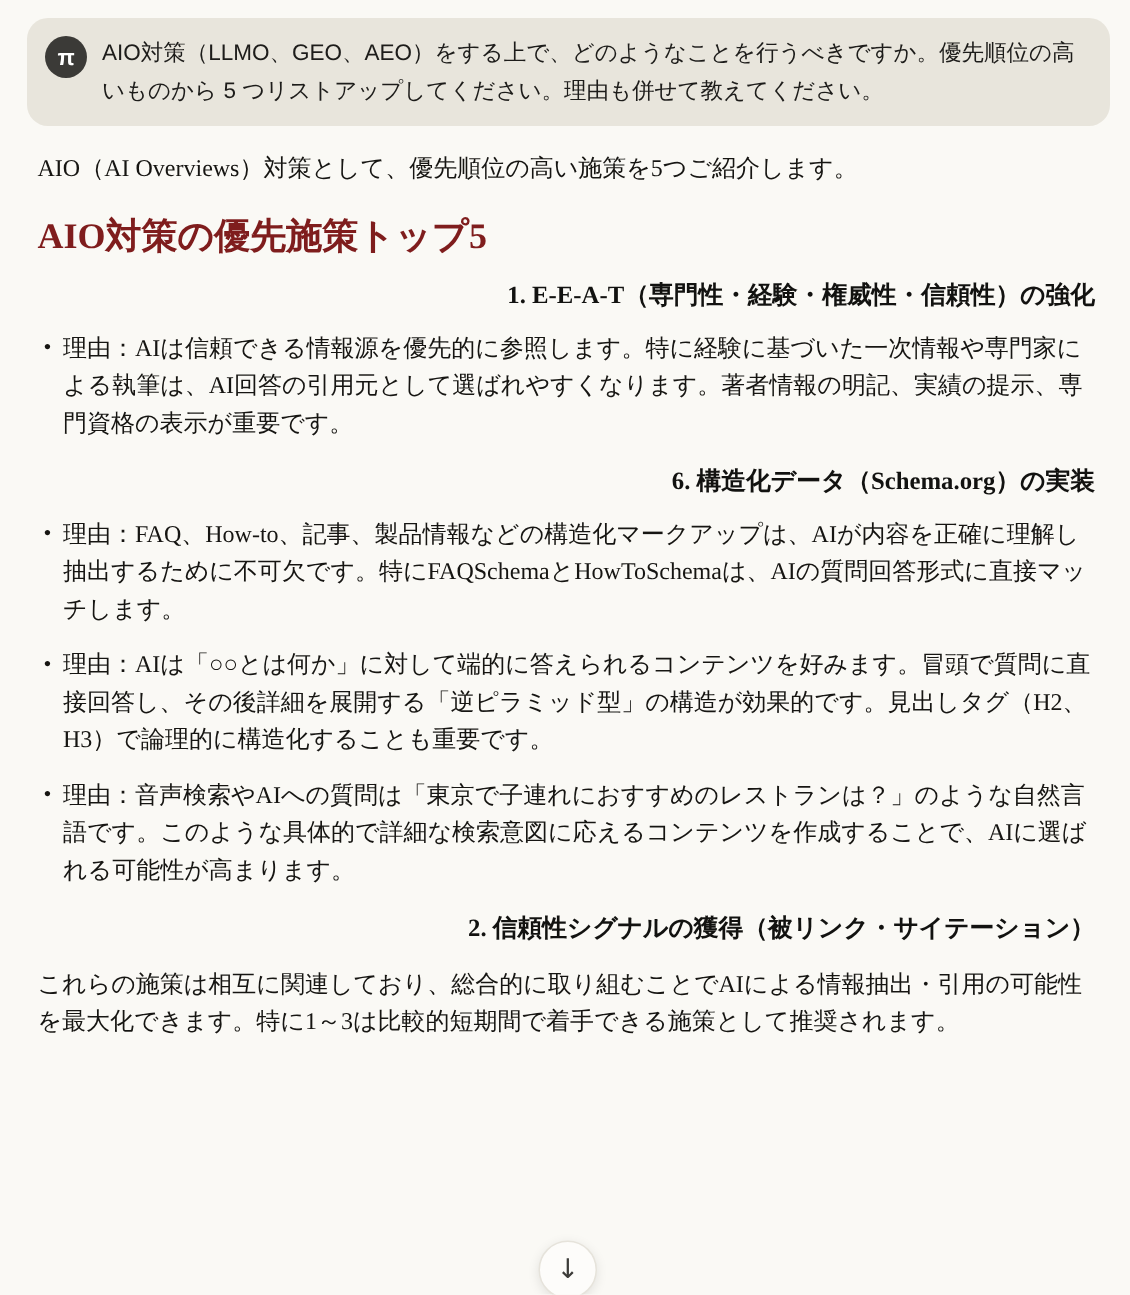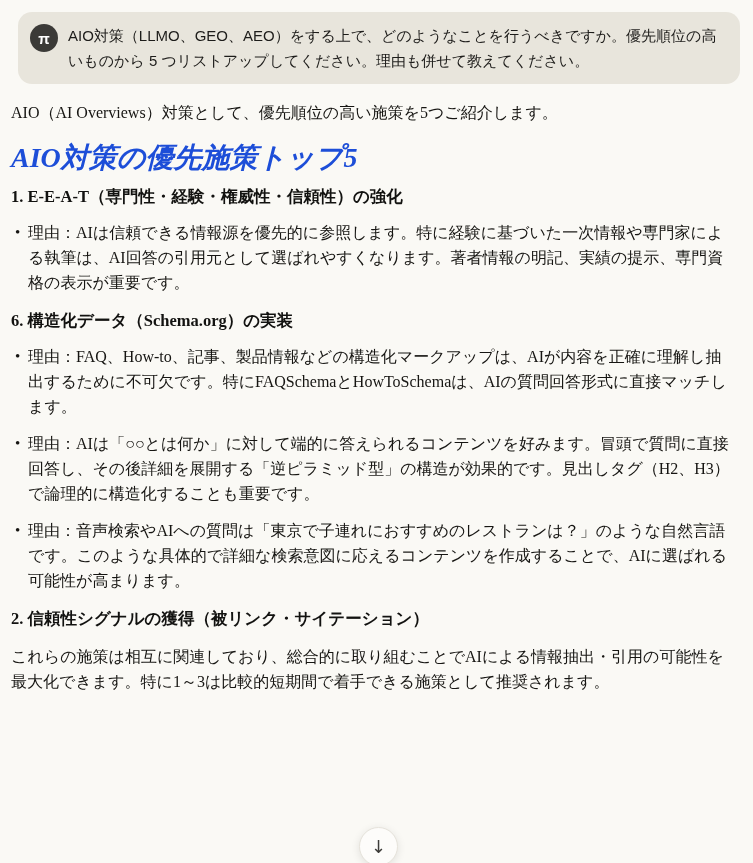--- a/index.html
+++ b/index.html
@@ -40,41 +40,41 @@
     font-weight: 700;
     margin-top: 1px;
     font-family: "Liberation Sans", sans-serif;
   }
   .bubble-text { flex: 1; }
 
   
   .response {
     font-family: "Liberation Serif", "DejaVu Serif", serif;
     font-size: 16px;
-    padding: 0 23px 0 11px;
+    padding: 0 23px 0 25px;
     color: #161512;
   }
   .intro {
     margin: 16px 0 0;
     line-height: 25px;
   }
   .response h2 {
-    font-size: 28px;
+    font-size: 24px;
     font-weight: 700;
     margin: 20px 0 0;
     line-height: 26px;
-    color: #1d4ed8;
-    font-style: italic;
+    color: #7f1d1d;
   }
   .item h3 {
     font-size: 16.5px;
     font-weight: 700;
     margin: 15px 0 0;
     line-height: 22px;
     color: #121210;
+    text-align: right;
   }
   .item ul {
     list-style: none;
     margin: 12px 0 0;
     padding: 0 0 0 17px;
   }
   .item li {
     position: relative;
     line-height: 25px;
   }

